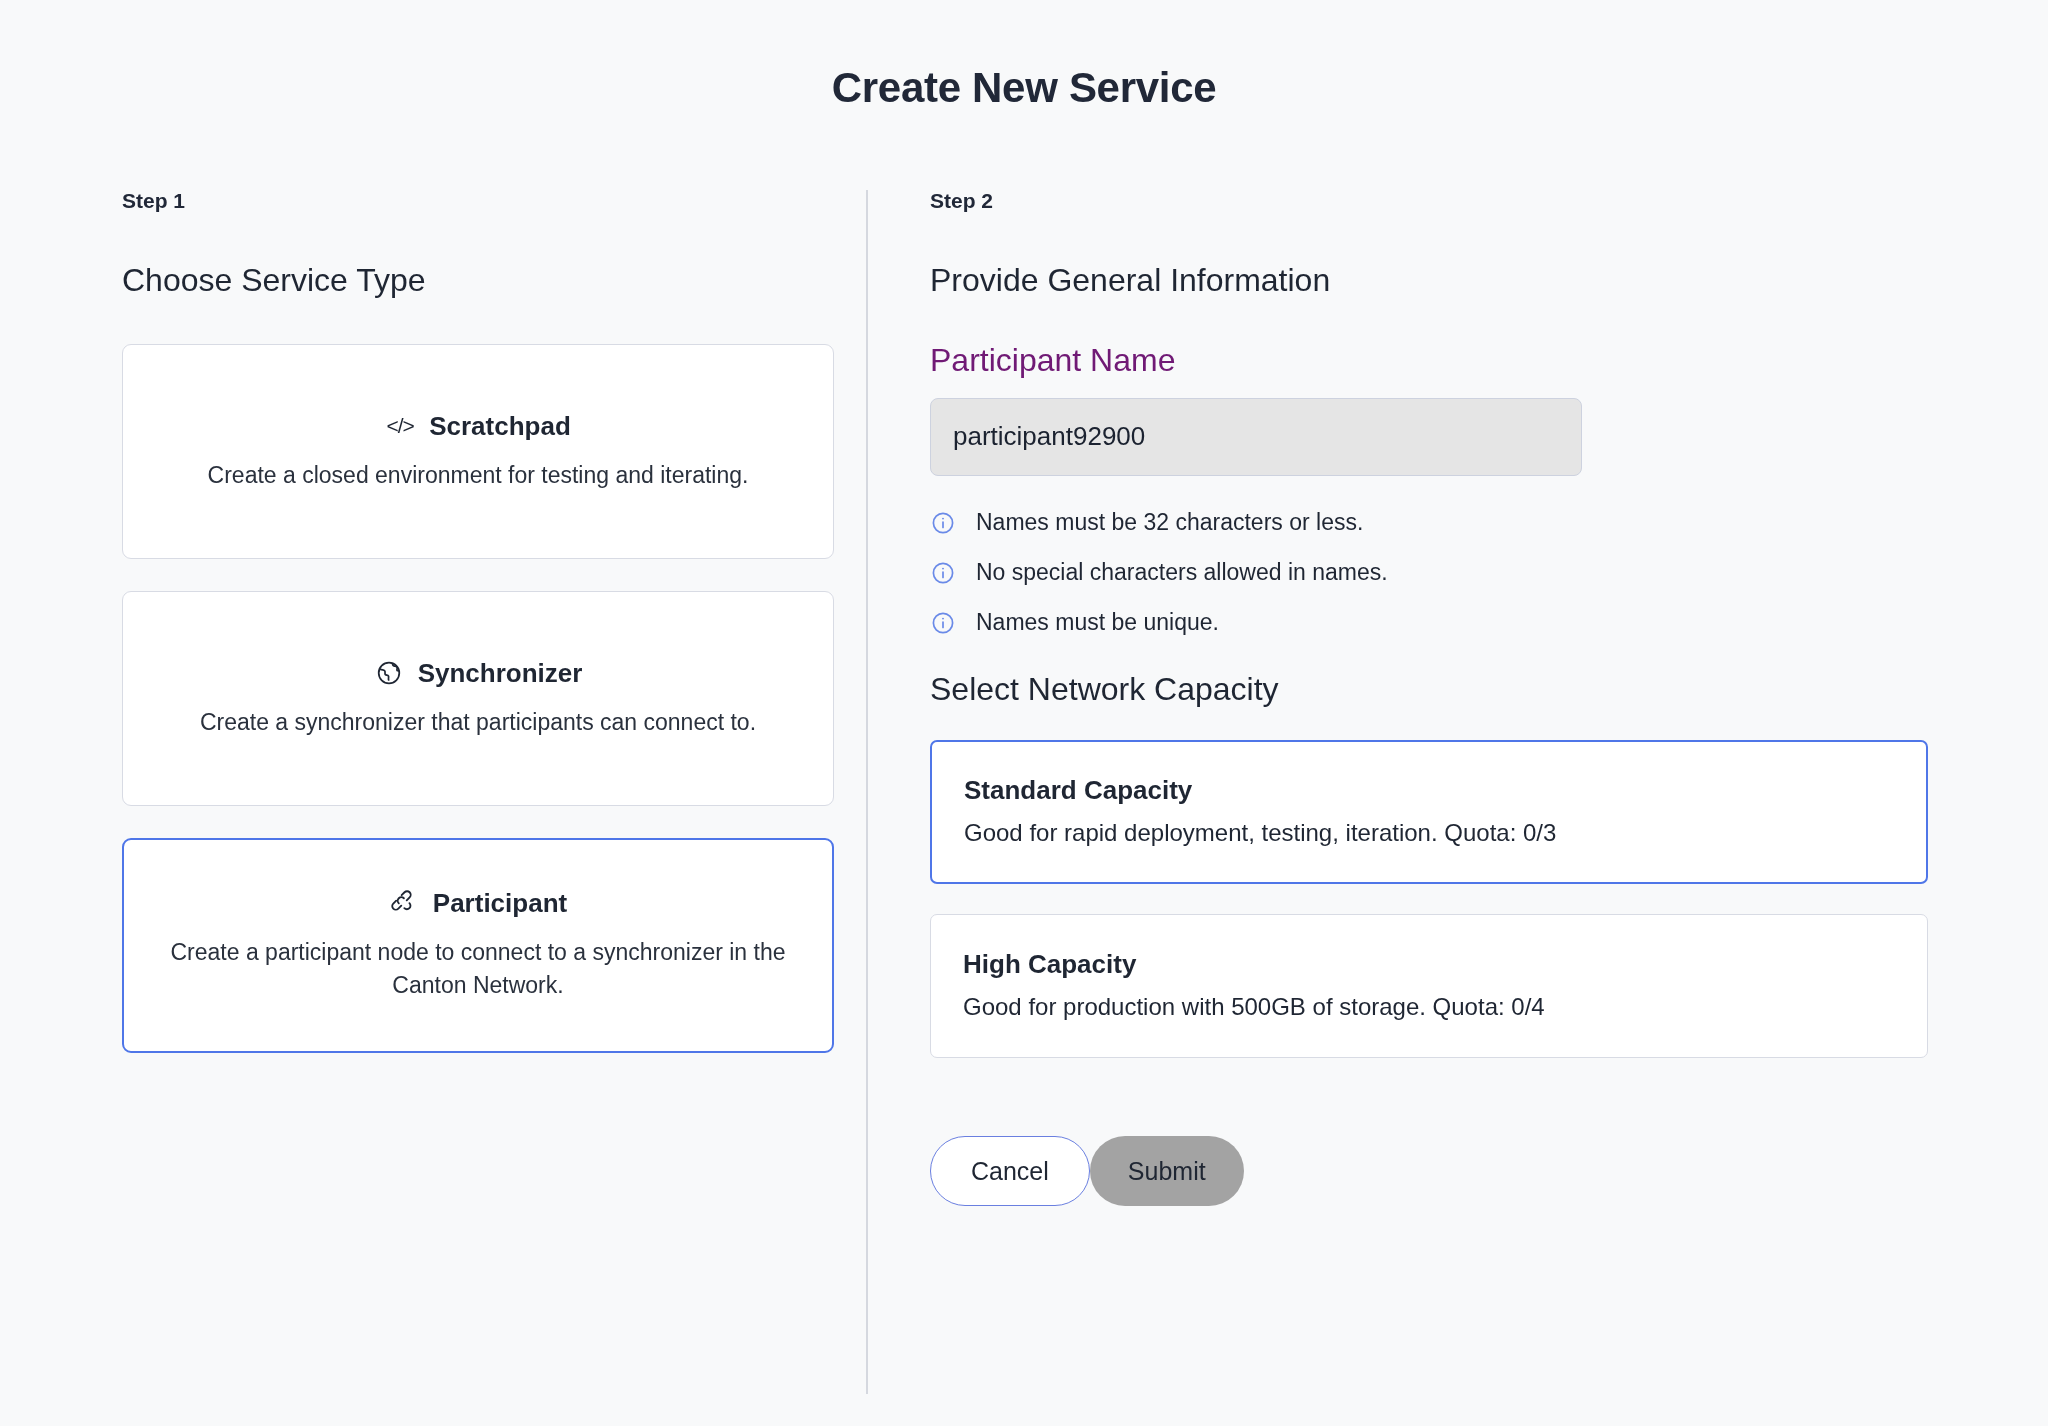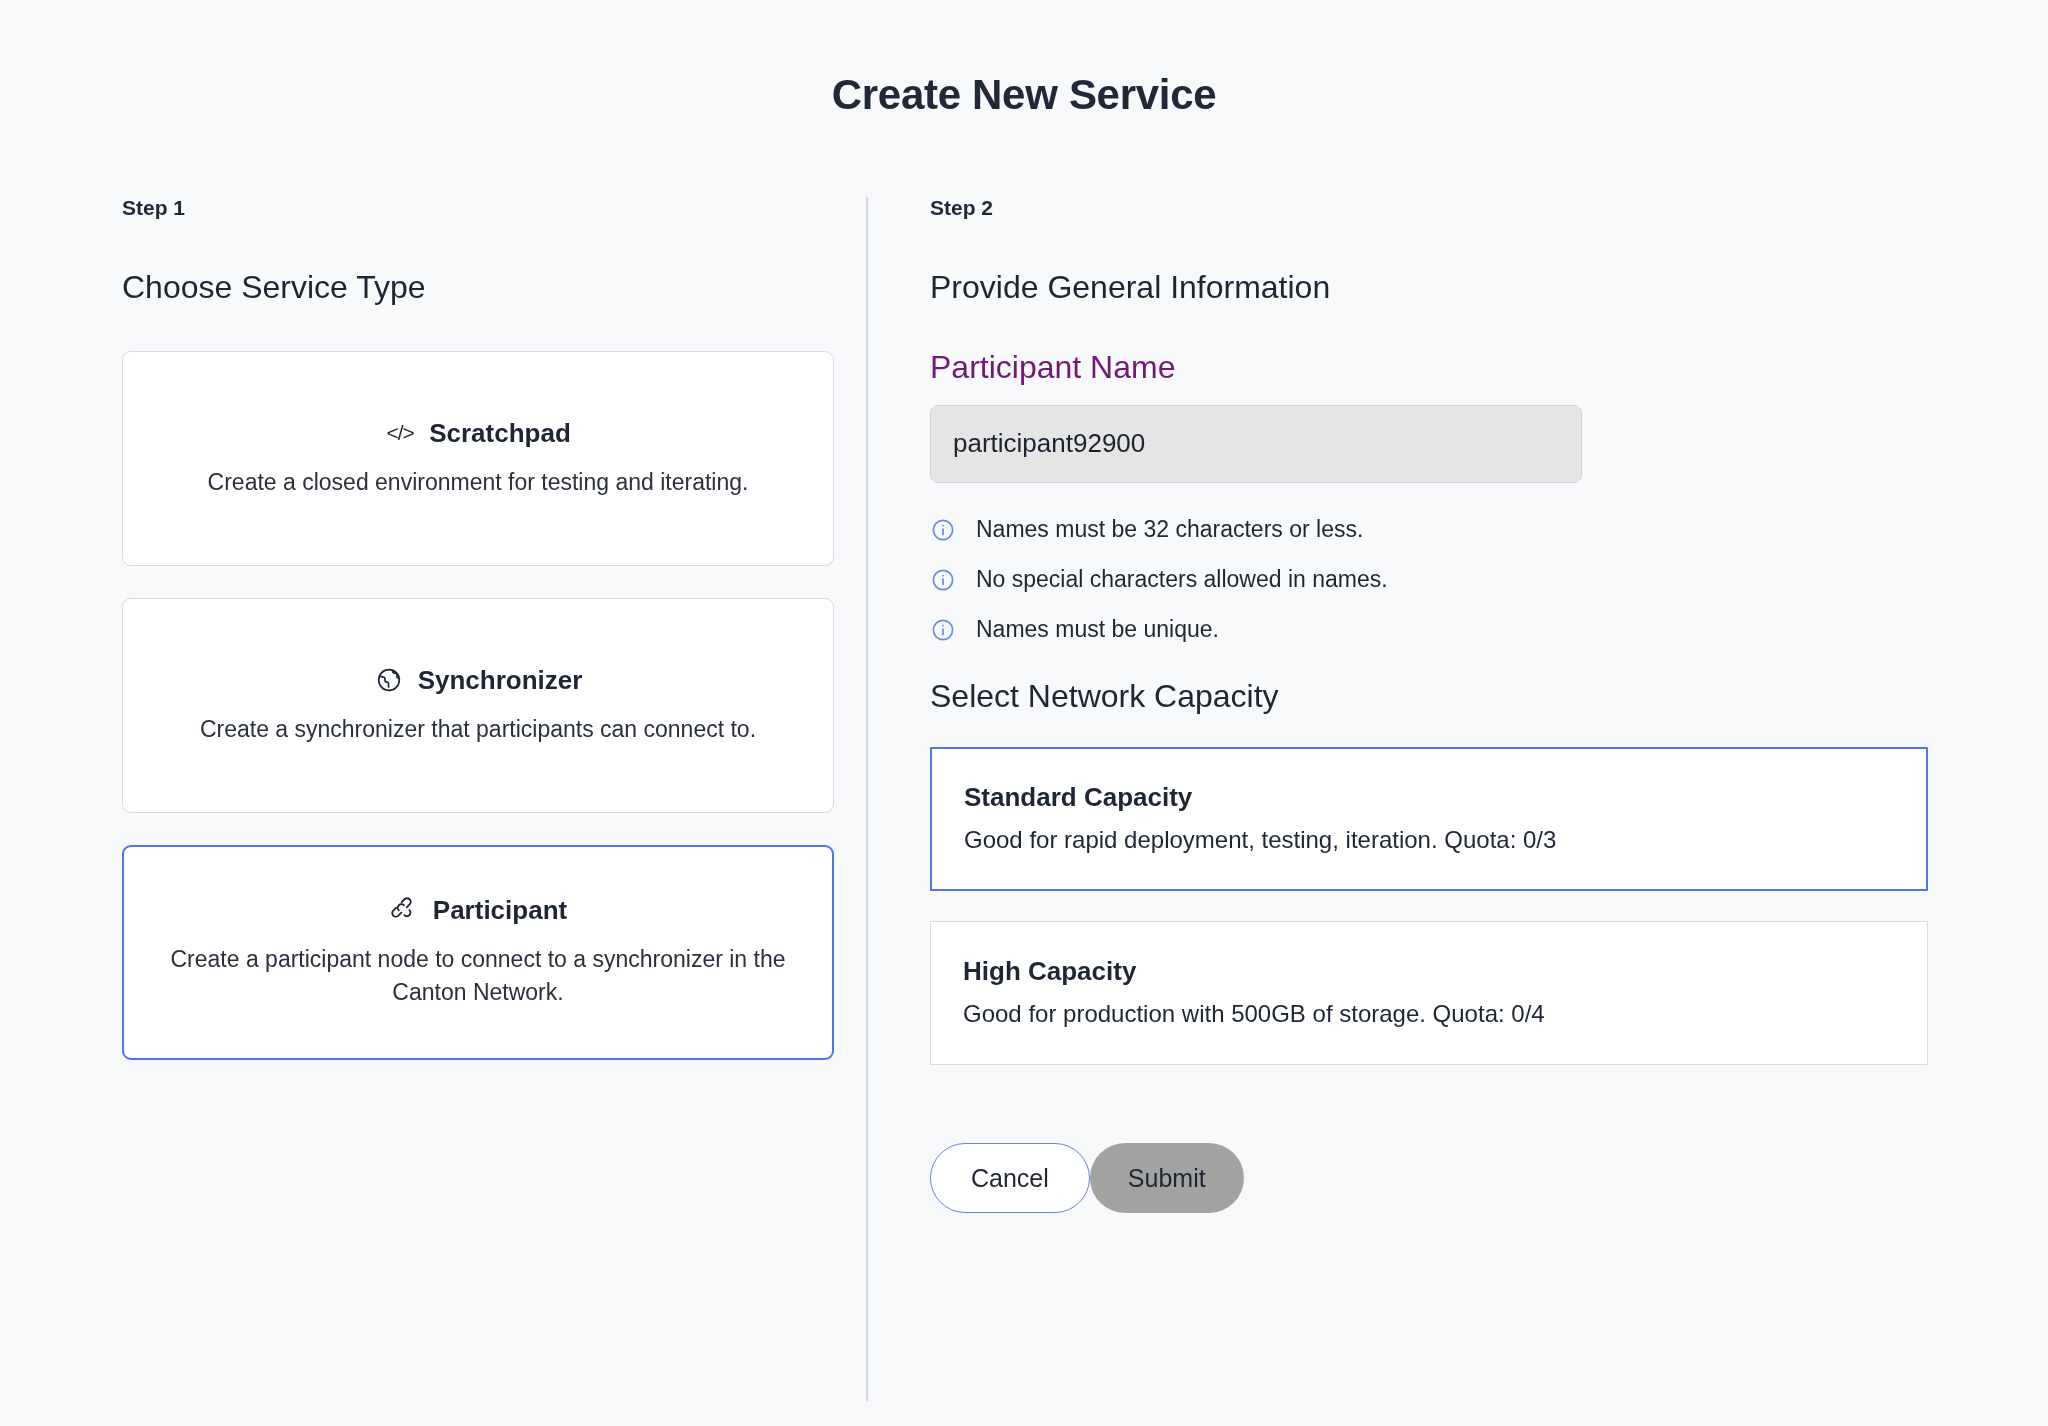--- a/index.html
+++ b/index.html
@@ -25,21 +25,21 @@
   }
 
   
   .page-title {
     text-align: center;
     font-size: 42px;
     font-weight: bold;
     color: #212838;
     letter-spacing: -0.3px;
     padding-top: 58px;
-    margin: 12px;
+    margin: 5px;
     line-height: 1.2;
   }
 
   
   .columns {
     display: flex;
     margin-top: 77px;
     position: relative;
     align-items: flex-start;
   }
@@ -175,21 +175,21 @@
   .capacity-heading {
     font-size: 32px;
     font-weight: normal;
     color: #1f2633;
     margin: 34px 0 32px 0;
     line-height: 1.2;
   }
   .cap-card {
     background: #ffffff;
     border: 1.5px solid #d8dbe4;
-    border-radius: 1px;
+    border-radius: 7px;
     padding: 34px 32px;
     margin-bottom: 30px;
     min-height: 144px;
     display: flex;
     flex-direction: column;
     justify-content: center;
     cursor: pointer;
   }
   .cap-card.selected {
     border: 2.5px solid #4f76e8;

